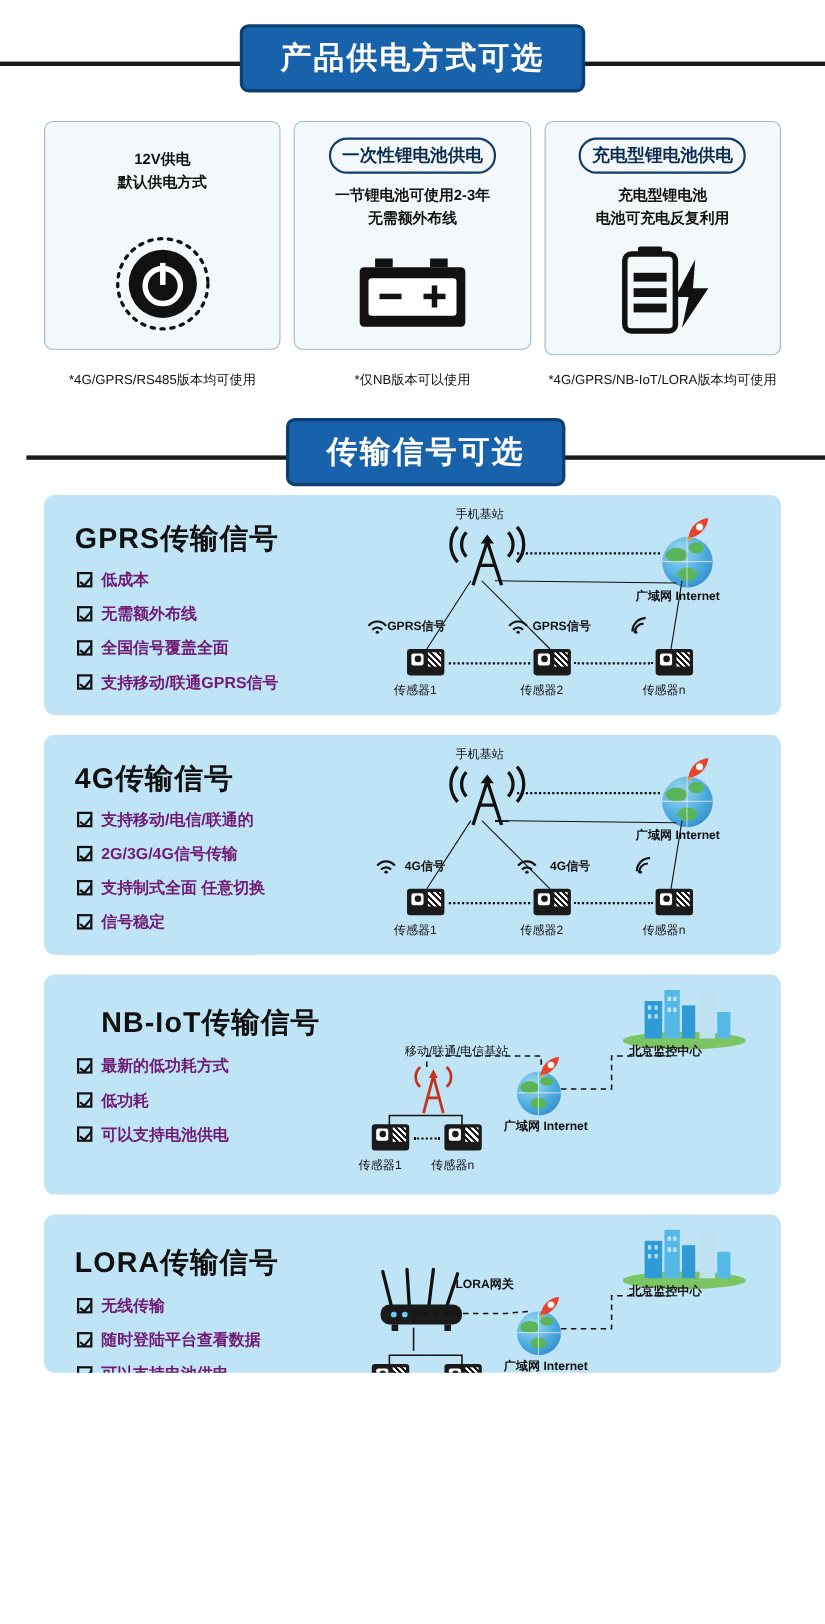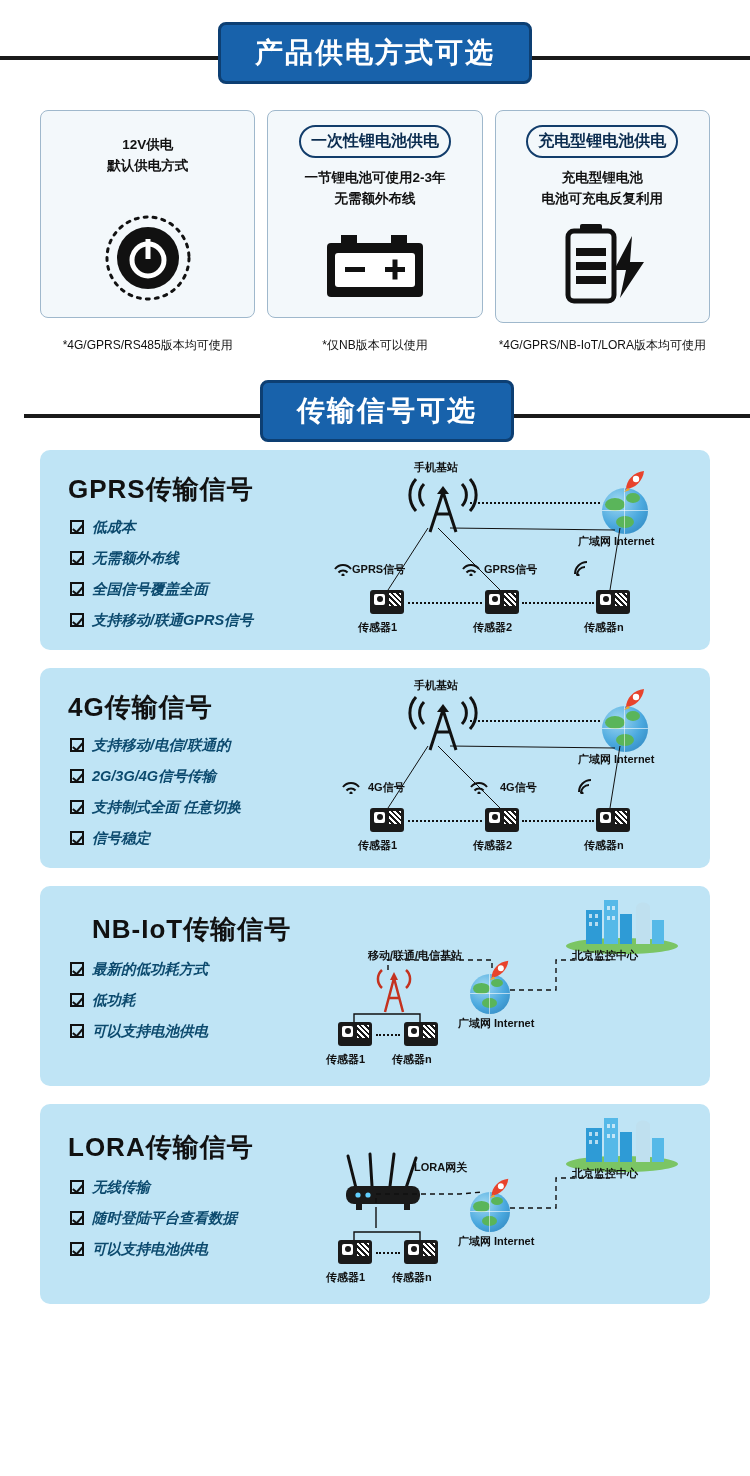--- a/index.html
+++ b/index.html
@@ -52,32 +52,32 @@
     margin:0 40px 18px 40px;
     background:#bfe4f5; border-radius:10px;
     position:relative; height:200px;
     overflow:hidden;
   }
   .sig-title {
     position:absolute; left:28px; top:22px;
     font-size:26px; font-weight:bold; color:#111; letter-spacing:1px;
   }
   .sig-list { position:absolute; left:30px; top:68px; }
-  .sig-li { display:flex; align-items:center; font-size:14.5px; font-weight:bold; margin-bottom:12px; color:#0c4a6e;font-style:italic;}
+  .sig-li { display:flex; align-items:center; font-size:14.5px; font-weight:bold; margin-bottom:12px; color:#701a75;}
   .chk {
     display:inline-block; width:14px; height:14px; border:2px solid #111;
     margin-right:8px; position:relative; flex:none; background:#bfe4f5;
   }
   .chk:after {
     content:""; position:absolute; left:3px; top:0px; width:4px; height:9px;
     border:solid #111; border-width:0 2px 2px 0; transform:rotate(40deg);
   }
   .sig-diagram { position:absolute; right:0; top:0; width:390px; height:100%; }
   .dlabel { position:absolute; font-size:11px; color:#111; white-space:nowrap; font-weight:bold;}
-  .dlabel.plain { font-weight:bold; }
+  .dlabel.plain { font-weight:normal; }
 
   
   .sensor {
     position:absolute; width:34px; height:24px; background:#1a1a1a; border-radius:3px;
   }
   .sensor:before{
     content:""; position:absolute; left:4px; top:4px; width:11px; height:11px;
     background:#fff; border-radius:2px;
   }
   .sensor:after{
@@ -479,21 +479,21 @@
     <div class="sensor" style="left:84px; top:136px;">
         <span class="fin"></span>
       </div>
     <div class="dots" style="left:56px; top:148px; width:24px;"></div>
 
     <div class="dlabel plain" style="left:6px; top:166px;">传感器1</div>
     <div class="dlabel plain" style="left:72px; top:166px;">传感器n</div>
   </div>
 </div>
 
-<div class="sig-card" style="height:200px;">
+<div class="sig-card" style="height:144px;">
   <div class="sig-title" style="top:26px;">LORA传输信号</div>
   <div class="sig-list" style="top:74px;">
     <div class="sig-li">
         <span class="chk"></span>
         <span>无线传输</span>
       </div>
     <div class="sig-li">
         <span class="chk"></span>
         <span>随时登陆平台查看数据</span>
       </div>

